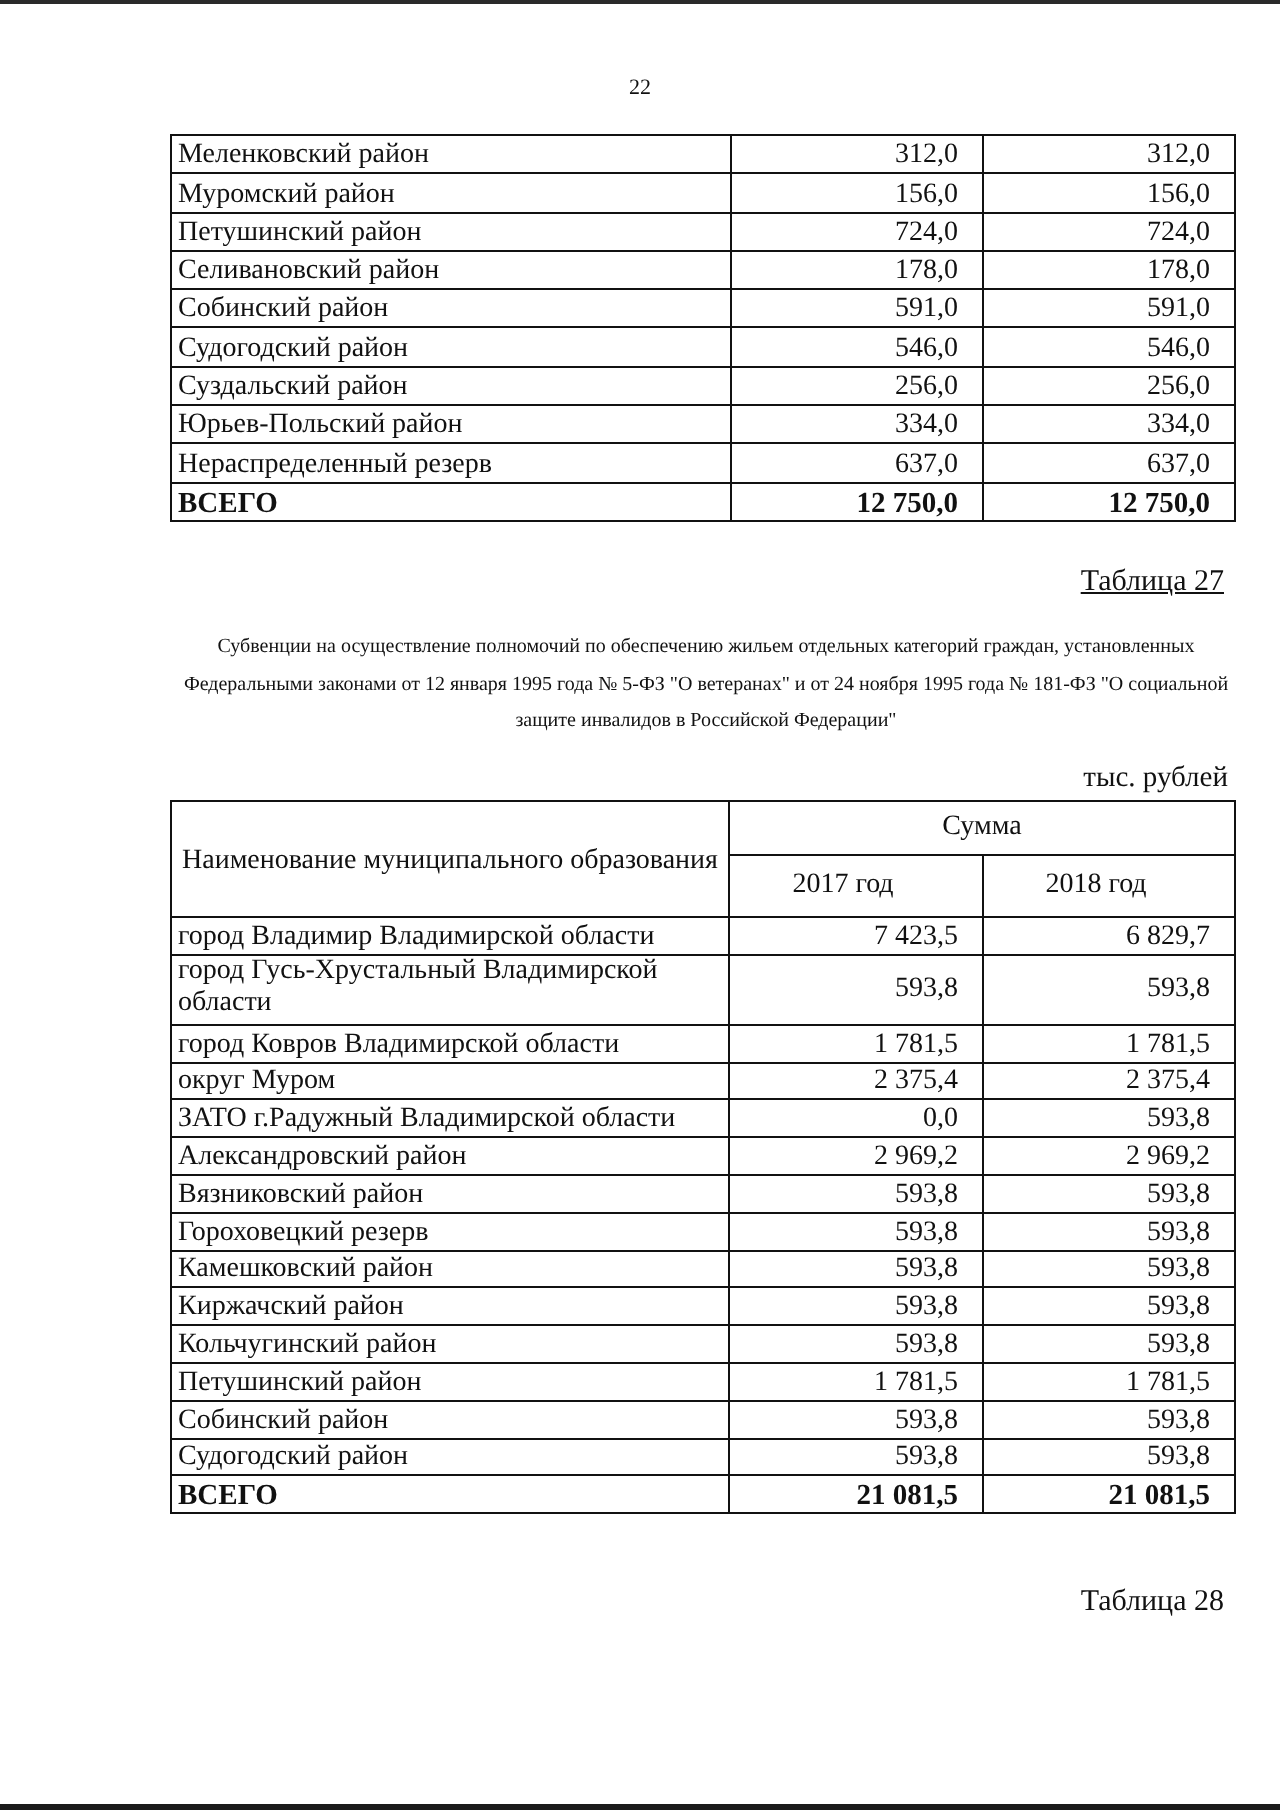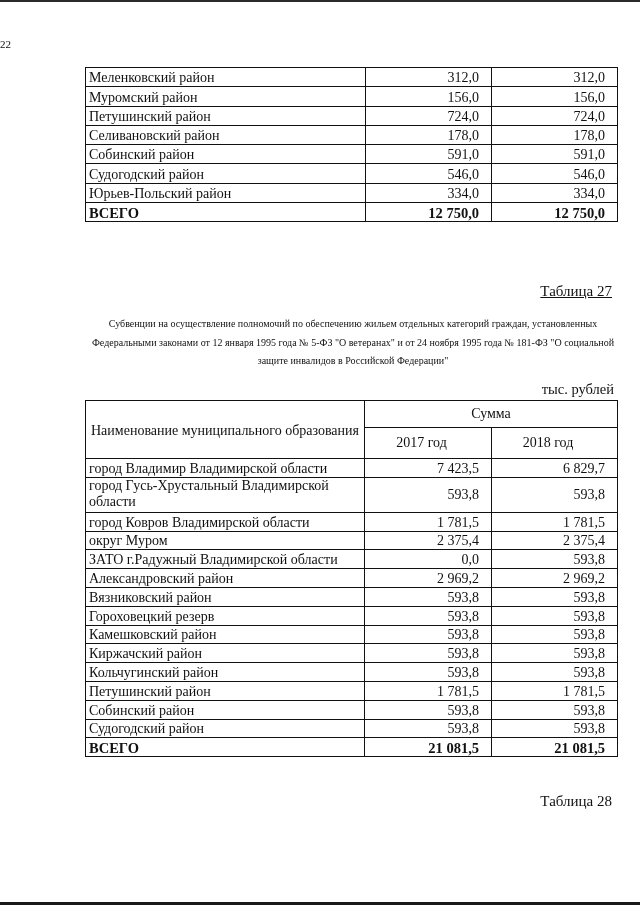--- a/index.html
+++ b/index.html
@@ -3,21 +3,21 @@
   <meta charset="utf-8">
   <style>
     html, body { margin: 0; padding: 0; }
     body {
       width: 640px; height: 905px; position: relative; overflow: hidden;
       background: #ffffff; color: #111;
       font-family: "Liberation Serif", "DejaVu Serif", serif;
     }
     .scan-top { position: absolute; left: 0; top: 0; width: 640px; height: 2px; background: #2a2a2a; }
     .scan-bottom { position: absolute; left: 0; bottom: 0; width: 640px; height: 3px; background: #1a1a1a; }
-    .page-number { position: absolute; top: 38px; left: 0; width: 640px; text-align: left; font-size: 11px; }
+    .page-number { position: absolute; top: 38px; left: 0; width: 640px; text-align: center; font-size: 11px; }
 
     table { border-collapse: collapse; position: absolute; font-size: 14px; table-layout: fixed; }
     td, th { border: 1.3px solid #111; padding: 0 3px; line-height: 16px; font-weight: normal; }
     td.num { text-align: right; padding-right: 12px; }
     tr.total td { font-weight: bold; font-size: 14.5px; }
 
     #t1 { left: 85px; top: 67px; width: 532px; }
     #t1 col.c1 { width: 280px; } #t1 col.c2 { width: 126px; } #t1 col.c3 { width: 126px; }
     #t1 td { height: 18.3px; vertical-align: bottom; }
 
@@ -75,23 +75,33 @@
         <td class="name">Собинский  район</td>
         <td class="num">591,0</td>
         <td class="num">591,0</td>
       </tr>
       <tr>
         <td class="name">Судогодский  район</td>
         <td class="num">546,0</td>
         <td class="num">546,0</td>
       </tr>
       <tr>
+        <td class="name">Суздальский район</td>
+        <td class="num">256,0</td>
+        <td class="num">256,0</td>
+      </tr>
+      <tr>
         <td class="name">Юрьев-Польский район</td>
         <td class="num">334,0</td>
         <td class="num">334,0</td>
+      </tr>
+      <tr>
+        <td class="name">Нераспределенный резерв</td>
+        <td class="num">637,0</td>
+        <td class="num">637,0</td>
       </tr>
       <tr class="total">
         <td class="name">ВСЕГО</td>
         <td class="num">12 750,0</td>
         <td class="num">12 750,0</td>
       </tr>
     </tbody>
 </table>
 
 <div id="lbl27" class="table-label">Таблица 27</div>

